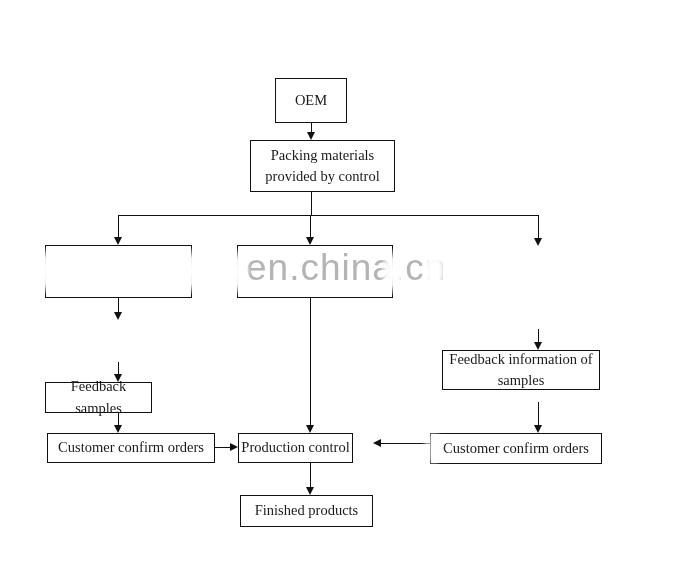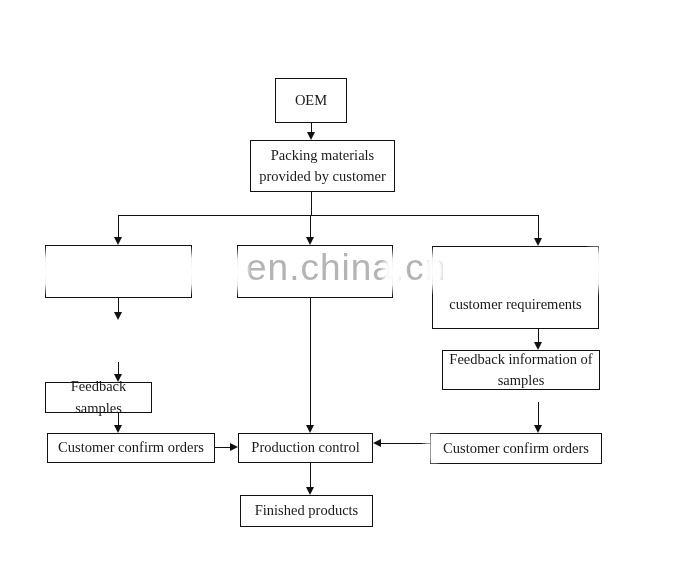--- a/index.html
+++ b/index.html
@@ -53,34 +53,33 @@
     pointer-events:none;
   }
 </style>
 </head>
 <body>
 
 <div id="stage">
 
   <div class="box" style="left:275px;top:78px;width:72px;height:45px">OEM</div>
 
-  <div class="box" style="left:250px;top:140px;width:145px;height:52px">Packing materials provided by customer</div>
+  <div class="box" style="left:250px;top:140px;width:145px;height:52px">Packing materials provided by control</div>
 
   <div class="box" style="left:45px;top:245px;width:147px;height:53px"></div>
 
   <div class="box" style="left:237px;top:245px;width:156px;height:53px"></div>
 
-  <div class="box bottom-text" style="left:432px;top:246px;width:167px;height:83px">customer requirements</div>
 
 
   <div class="box" style="left:45px;top:382px;width:107px;height:31px">Feedback samples</div>
 
   <div class="box" style="left:47px;top:433px;width:168px;height:30px">Customer confirm orders</div>
 
-  <div class="box" style="left:238px;top:433px;width:135px;height:30px">Production control</div>
+  <div class="box" style="left:238px;top:433px;width:115px;height:30px">Production control</div>
 
   <div class="box" style="left:442px;top:350px;width:158px;height:40px">Feedback information of samples</div>
 
   <div class="box" style="left:430px;top:433px;width:172px;height:31px">Customer confirm orders</div>
 
   <div class="box" style="left:240px;top:495px;width:133px;height:32px">Finished products</div>
 
   <div class="vline" style="left:311px;top:123px;height:10px"></div>
   <div class="arr down" style="left:307px;top:132px"></div>
 

